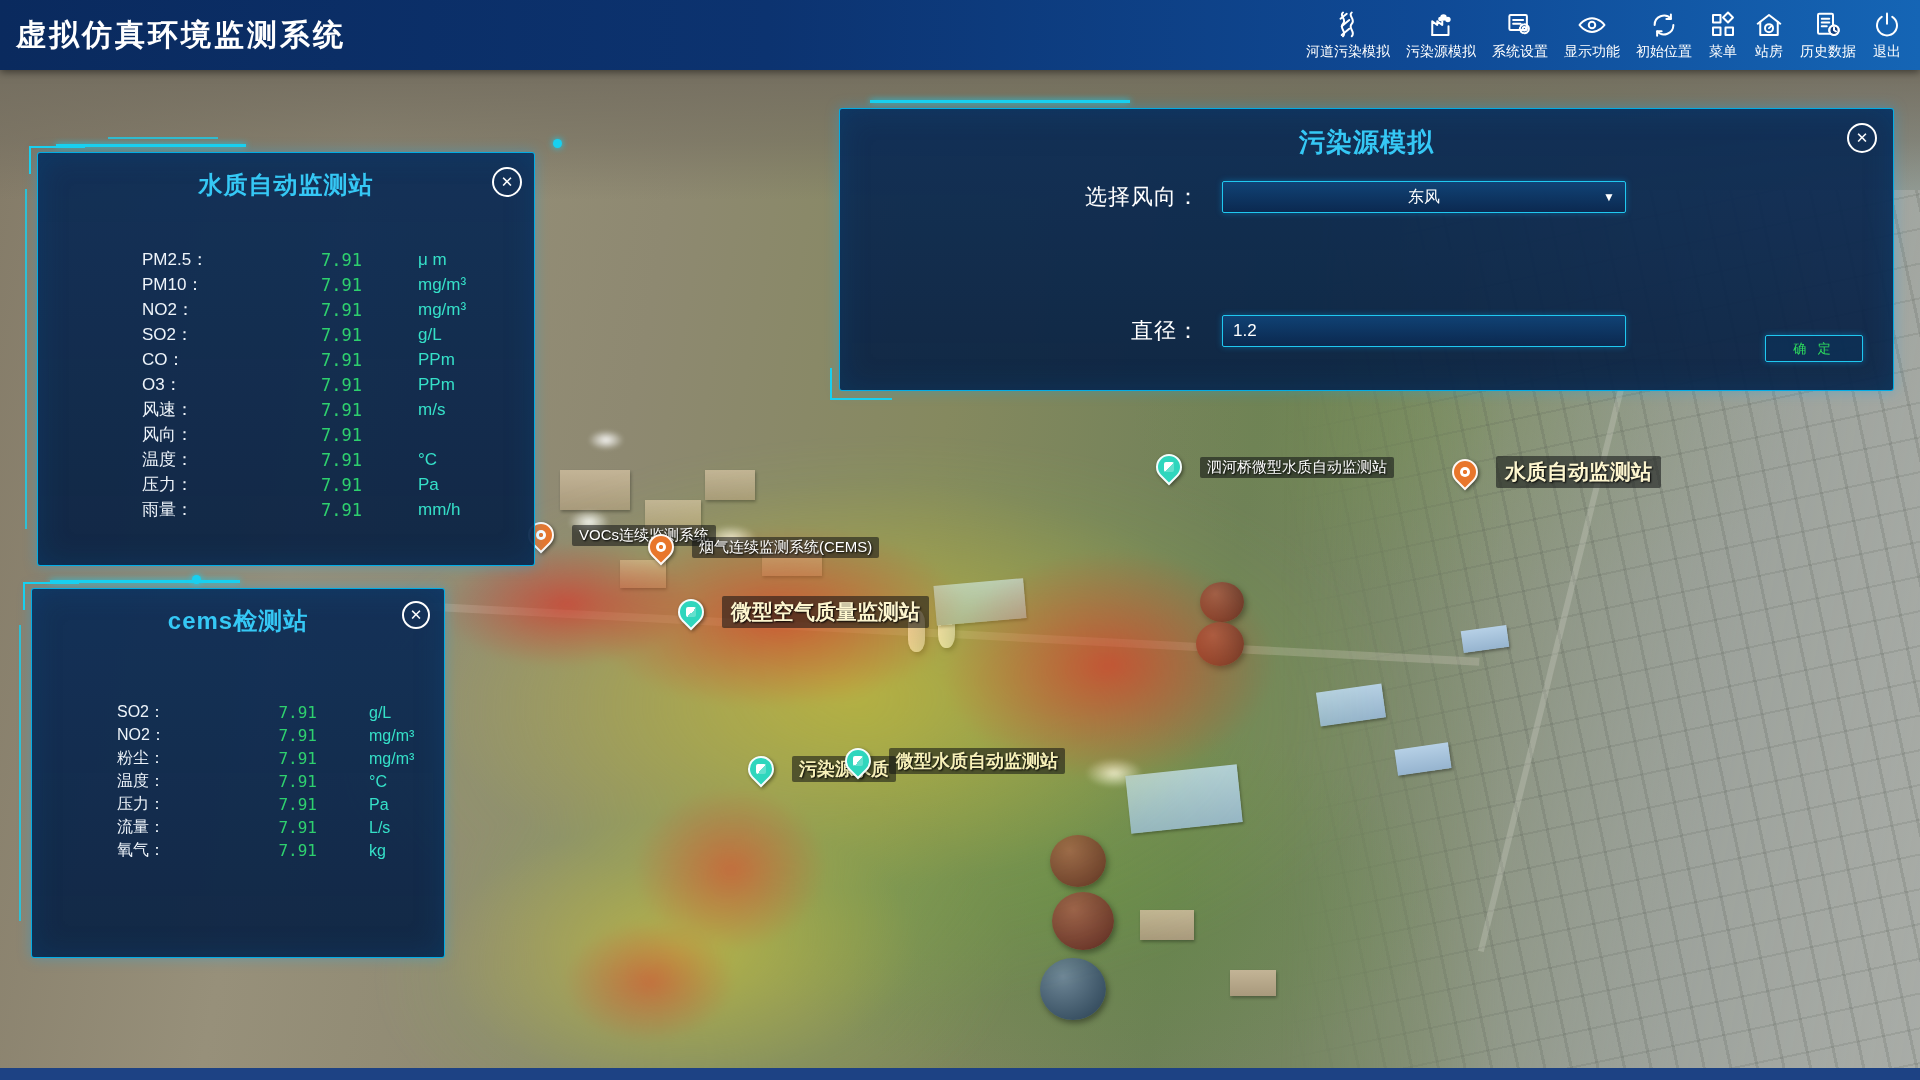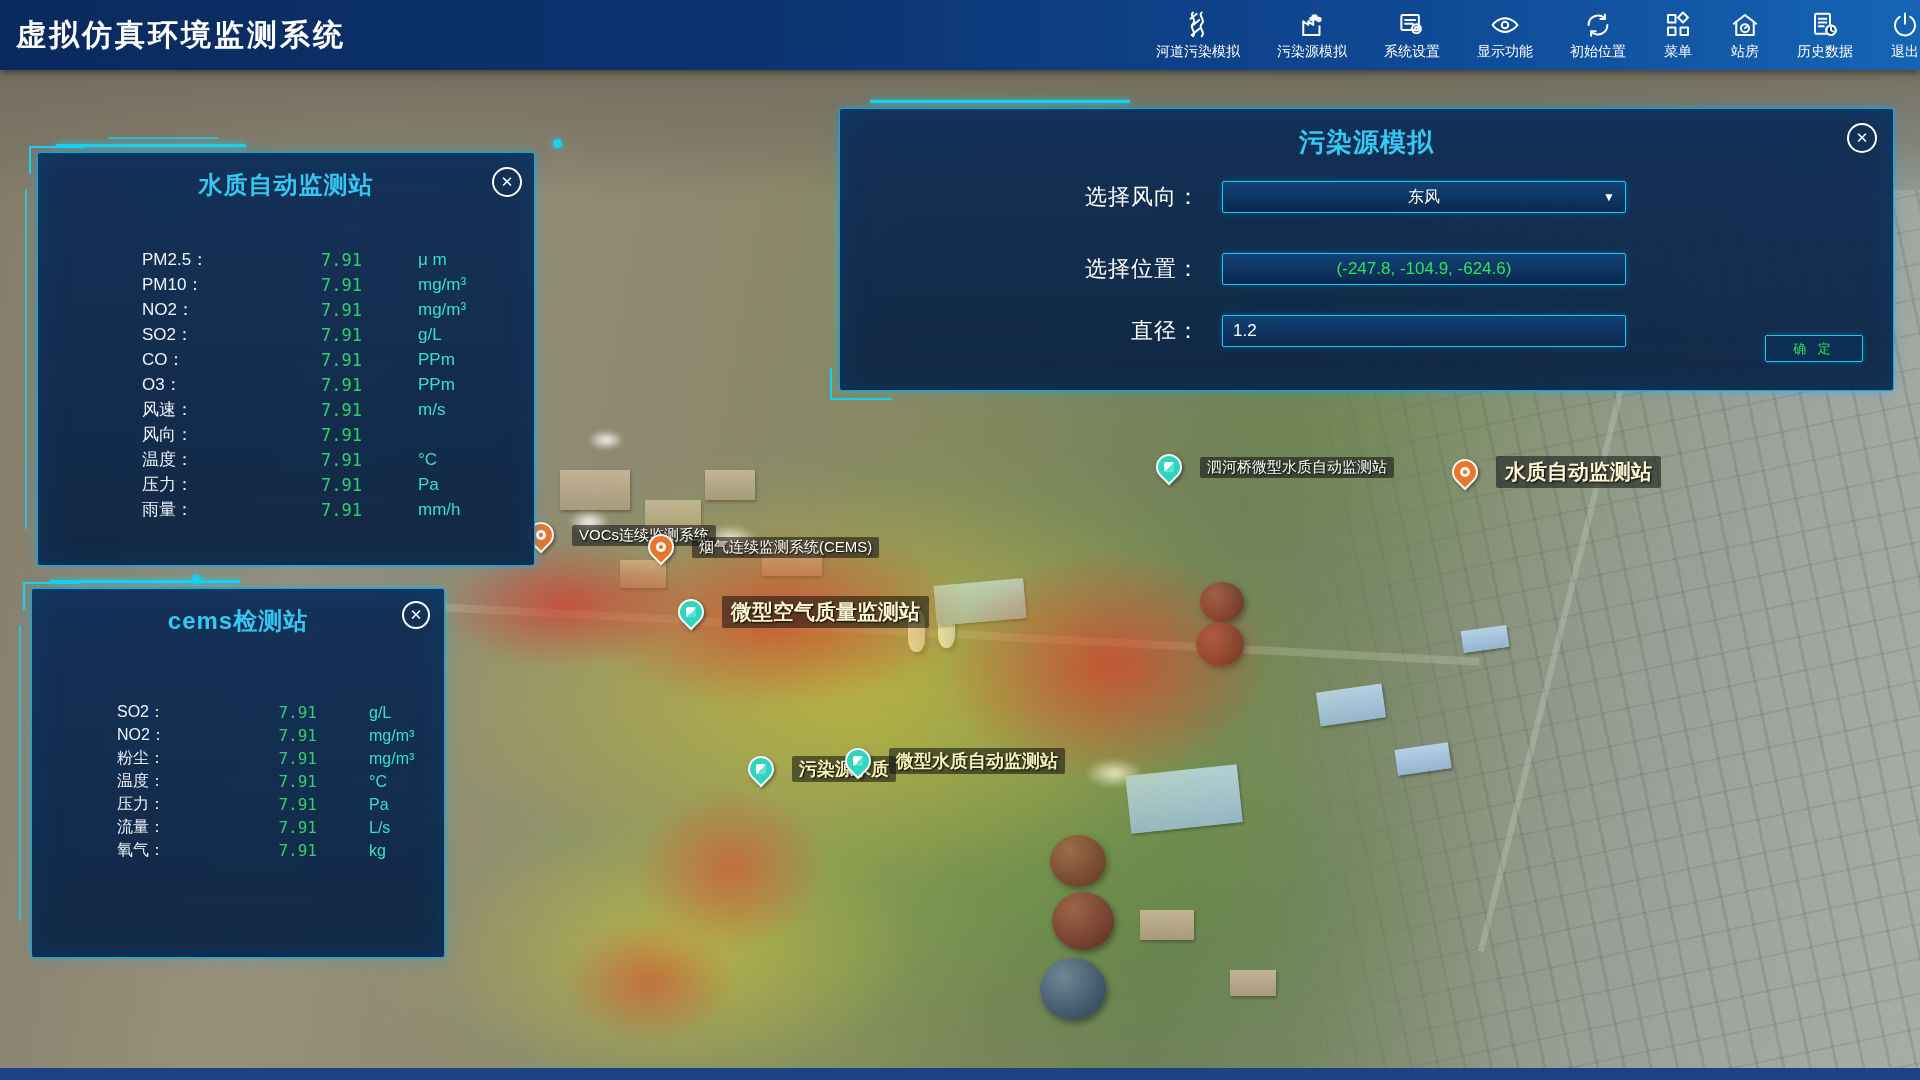--- a/index.html
+++ b/index.html
@@ -4,21 +4,21 @@
 <style>
   html,body{margin:0;padding:0;}
   body{font-family:"Liberation Sans","DejaVu Sans",sans-serif;}
   .stage{position:relative;width:1920px;height:1080px;overflow:hidden;background:#0f172a;}
 
   
   .header{position:absolute;top:0;left:0;width:1920px;height:70px;z-index:100;
     background:linear-gradient(90deg,#0a2a5e 0%,#0c3370 40%,#0f4a96 75%,#1565b5 100%);
     display:flex;align-items:center;justify-content:space-between;box-shadow:0 2px 8px rgba(0,0,0,.5);}
   .app-title{color:#fff;font-size:30px;font-weight:bold;letter-spacing:3px;padding-left:16px;}
-  .nav{display:flex;align-items:flex-end;gap:37px;}
+  .nav{display:flex;align-items:flex-end;gap:16px;padding-right:18px;}
   .nav-item{display:flex;flex-direction:column;align-items:center;gap:3px;color:#fff;cursor:pointer;}
   .nav-item svg{width:30px;height:30px;stroke:#fff;fill:none;stroke-width:1.6;stroke-linecap:round;stroke-linejoin:round;}
   .nav-label{font-size:14px;white-space:nowrap;}
 
   
   .map{position:absolute;top:70px;left:0;width:1920px;height:1010px;overflow:hidden;
     background:linear-gradient(100deg,#847b68 0%,#97907a 18%,#8e8971 33%,#85895f 48%,#6f8158 63%,#7b8a68 76%,#8f9992 88%,#9aa49e 100%);}
   .mountains{position:absolute;top:0;left:0;right:0;height:130px;
     background:linear-gradient(180deg,rgba(116,110,96,.95) 0%,rgba(116,110,96,.55) 55%,rgba(116,110,96,0) 100%);}
   .fields-right{position:absolute;left:1080px;top:160px;width:720px;height:420px;
@@ -405,26 +405,20 @@
     <button class="close-btn" style="top:14px;right:16px;">✕</button>
 
     <div class="sim-row" style="top:72px;">
       <span class="sim-label">选择风向：</span>
       <div class="sim-control">
         <span class="dropdown-value">东风</span>
         <span class="dropdown-arrow">▼</span>
       </div>
     </div>
 
-    <div class="sim-row" style="top:144px;">
-      <span class="sim-label">选择位置：</span>
-      <div class="sim-control">
-        <input class="position-input" type="text" value="(-247.8, -104.9, -624.6)" style="">
-      </div>
-    </div>
 
     <div class="sim-row" style="top:206px;">
       <span class="sim-label">直径：</span>
       <div class="sim-control">
         <input class="diameter-input" type="text" value="1.2" style="">
       </div>
     </div>
 
     <button class="confirm-btn">确 定</button>
   </div>

